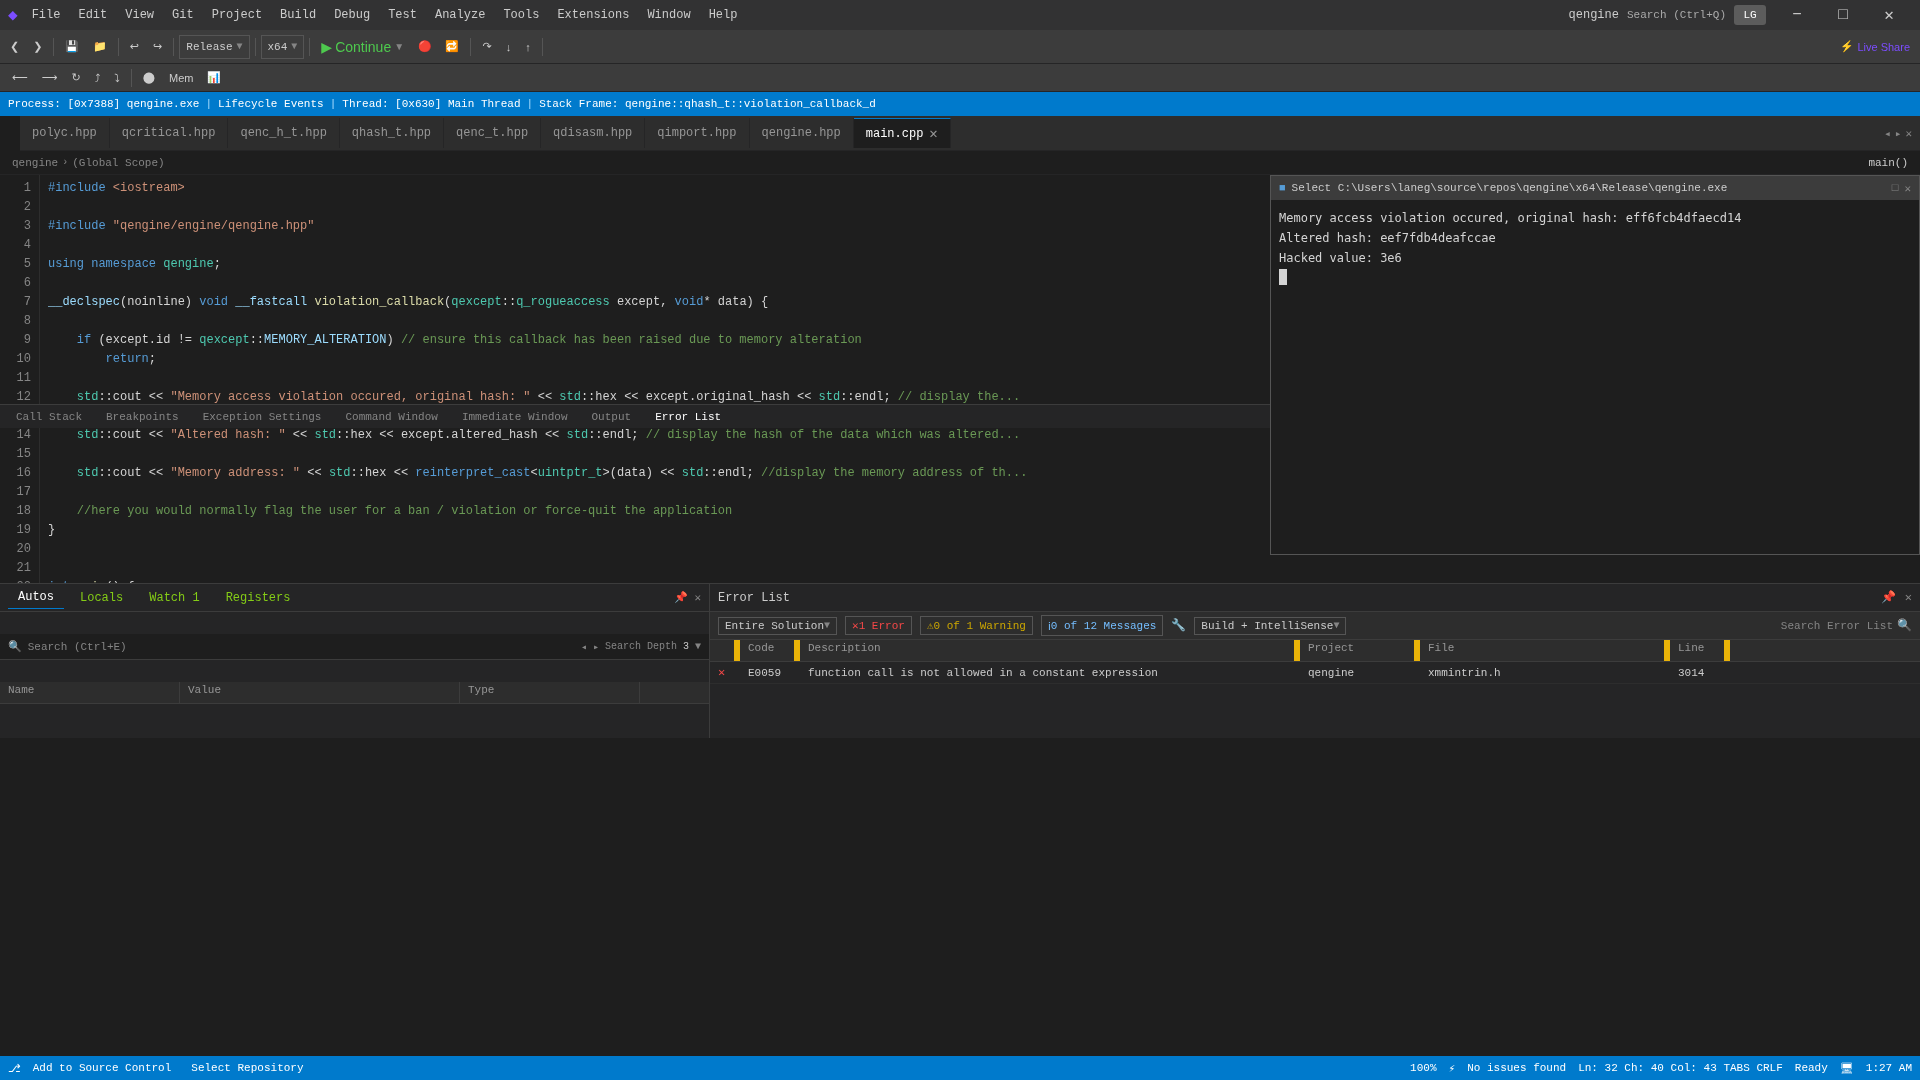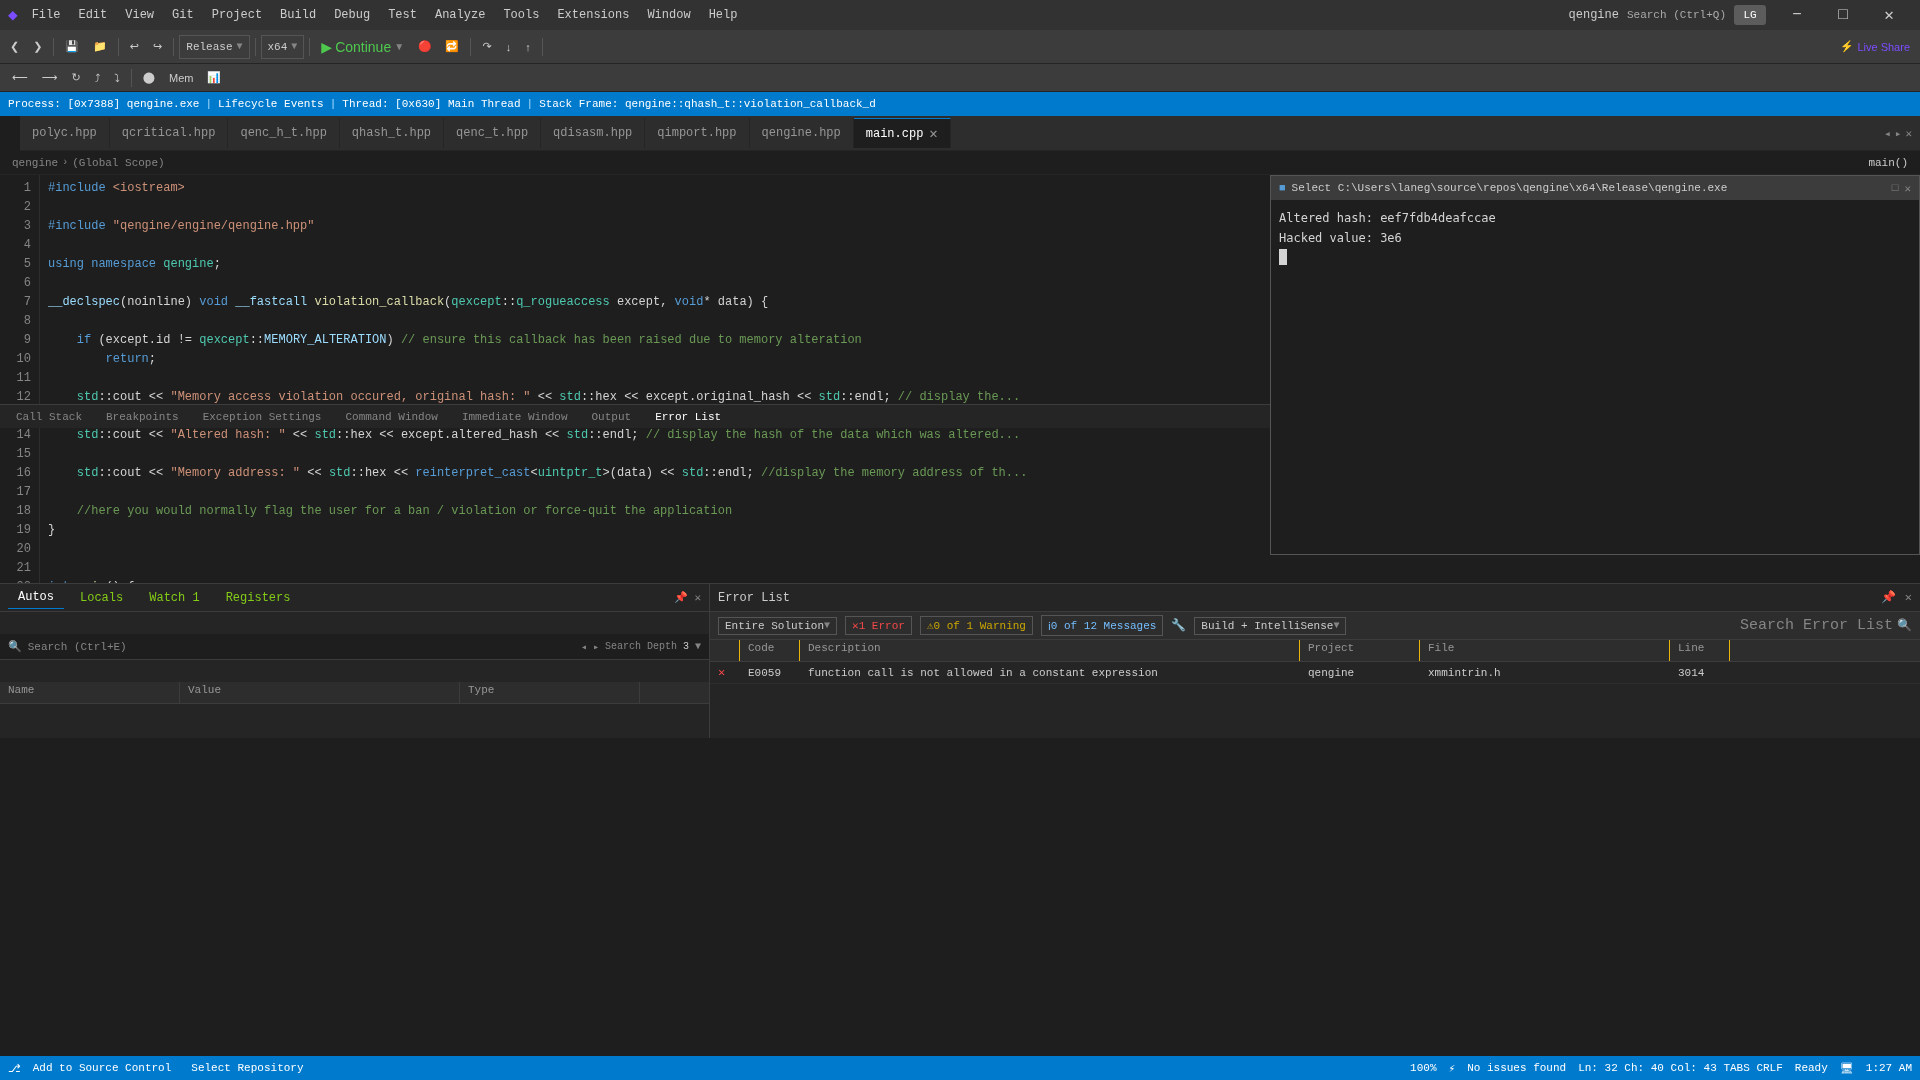--- a/index.html
+++ b/index.html
@@ -385,21 +385,21 @@
       display: grid;
       grid-template-columns: 30px 60px 500px 120px 250px 60px;
       height: 22px;
       background: #2d2d2d;
       border-bottom: 1px solid #3c3c3c;
     }
     .error-table-header-cell {
       padding: 2px 8px;
       font-size: 11px;
       color: #969696;
-      border-right: 1px solid #eab308;
+      border-right: 6px solid #eab308;
     }
     .error-row {
       display: grid;
       grid-template-columns: 30px 60px 500px 120px 250px 60px;
       height: 22px;
       align-items: center;
       border-bottom: 1px solid #2d2d2d;
     }
     .error-row-cell {
       padding: 2px 8px;
@@ -649,20 +649,21 @@
   </div>
 
   <div id="output-popup" style="right: 0; top: 0; width: 650px; height: 380px; position: absolute;">
     <div id="output-popup-header">
       <span style="color:#569cd6;font-size:11px;">■</span>
       <span class="select-path">Select C:\Users\laneg\source\repos\qengine\x64\Release\qengine.exe</span>
       <span style="margin-left:auto;cursor:pointer;color:#858585;">□</span>
       <span style="cursor:pointer;color:#858585;">✕</span>
     </div>
     <div id="output-popup-body">
+      <div>Memory access violation occured, original hash: eff6fcb4dfaecd14</div>
       <div>Altered hash: eef7fdb4deafccae</div>
       <div>Hacked value: 3e6</div>
       <div><span class="cursor-block"></span></div>
     </div>
   </div>
 </div>
 
 <div id="panel-bottom-tabs" style="position:relative; height:24px; background:#252526; display:flex; align-items:center; padding:0 8px; gap:8px; border-top:1px solid #3c3c3c; font-size:11px; color:#858585;">
   <span class="bottom-tab">Call Stack</span>
   <span class="bottom-tab">Breakpoints</span>
@@ -724,21 +725,21 @@
       <div class="error-filter-btn">
         <span class="error-count-blue">ℹ</span>
         <span class="error-count-blue">0 of 12 Messages</span>
       </div>
       <span style="color:#858585;cursor:pointer;">🔧</span>
       <div class="error-filter-btn">
         <span>Build + IntelliSense</span>
         <span class="chevron">▼</span>
       </div>
       <div style="margin-left:auto;display:flex;align-items:center;gap:4px;">
-        <span style="font-size:15px;color:#858585;">Search Error List</span>
+        <span style="font-size:11px;color:#858585;">Search Error List</span>
         <span>🔍</span>
       </div>
     </div>
     <div id="error-table">
       <div class="error-table-header">
         <div class="error-table-header-cell"></div>
         <div class="error-table-header-cell">Code</div>
         <div class="error-table-header-cell">Description</div>
         <div class="error-table-header-cell">Project</div>
         <div class="error-table-header-cell">File</div>

